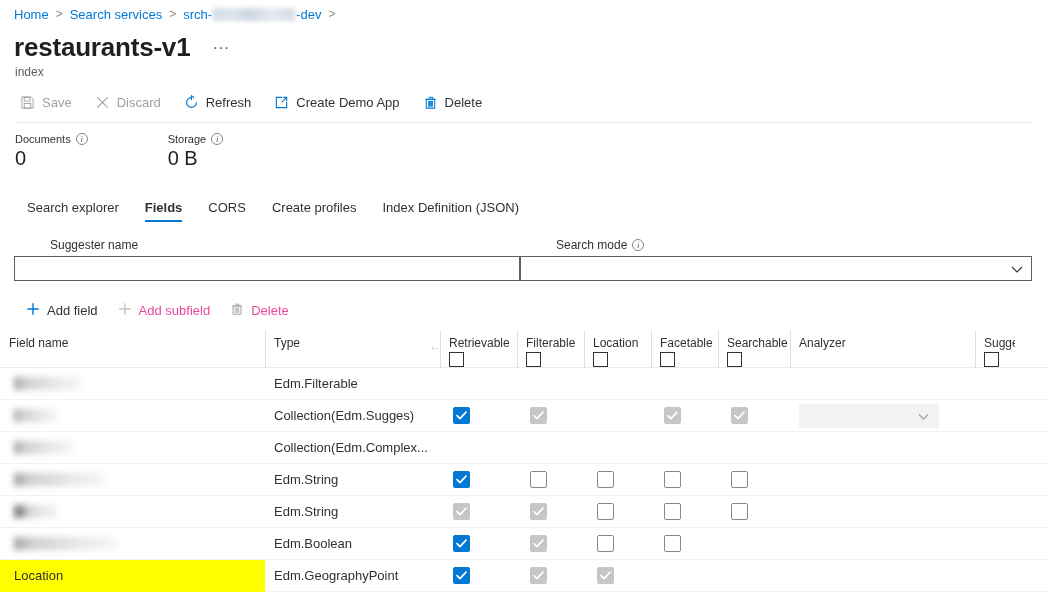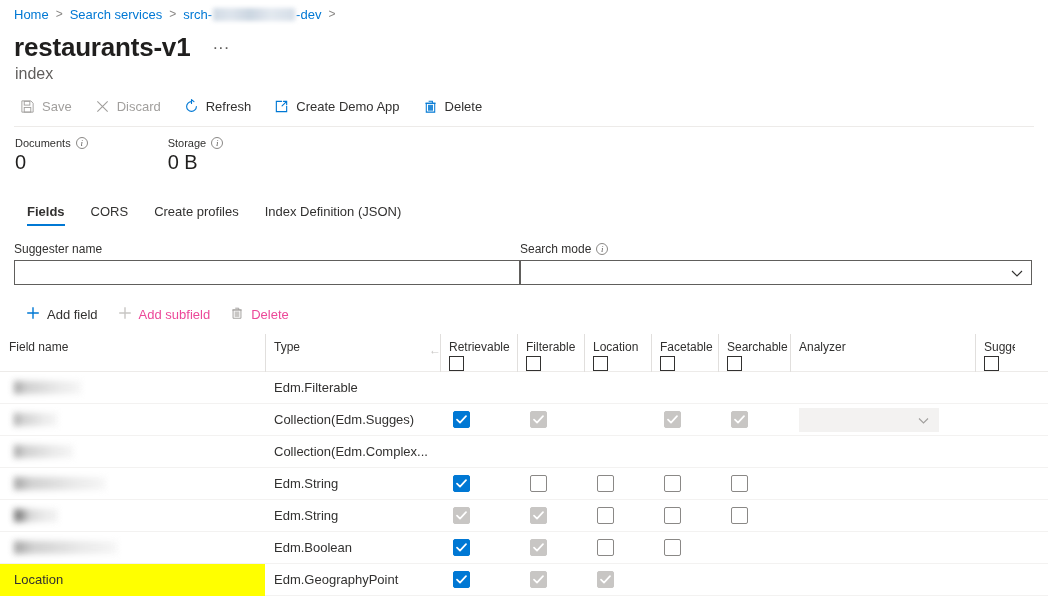--- a/index.html
+++ b/index.html
@@ -52,21 +52,21 @@
   .ellipsis-btn {
     margin-left: 16px;
     font-size: 17px;
     color: #605e5c;
     cursor: pointer;
     line-height: 10px;
     padding: 4px 6px;
   }
   .subtitle {
     padding: 2px 0 0 15px;
-    font-size: 16px;
+    font-size: 12px;
     color: #605e5c;
   }
 
   
   .cmdbar {
     display: flex;
     align-items: center;
     padding: 12px 0 8px 14px;
     gap: 8px;
   }
@@ -154,20 +154,21 @@
   .form-group { display: flex; flex-direction: column; }
   .form-group.left { width: 506px; }
   .form-group.right { width: 512px; margin-left: 0; }
   .form-label {
     font-size: 12px;
     color: #323130;
     margin-bottom: 4px;
     display: flex;
     align-items: center;
     gap: 5px;
+    margin-left: 36px;
   }
   .txt-input, .sel-input {
     height: 25px;
     border: 1px solid #605e5c;
     background: #fff;
     font-size: 13px;
     padding: 0 8px;
     font-family: "Liberation Sans", sans-serif;
     color: #323130;
     outline: none;
@@ -392,20 +393,21 @@
   <div>
     <div class="stat-label">
       <span>Storage</span>
       <span class="info-i">i</span>
     </div>
     <div class="stat-value">0 B</div>
   </div>
 </div>
 
 <div class="tabs" id="tab-bar">
+    <div class="tab"><span>Search explorer</span></div>
     <div class="tab active"><span>Fields</span></div>
     <div class="tab"><span>CORS</span></div>
     <div class="tab"><span>Create profiles</span></div>
     <div class="tab"><span>Index Definition (JSON)</span></div>
   </div>
 
 <div class="form-row">
   <div class="form-group left">
     <div class="form-label">Suggester name</div>
     <input class="txt-input" type="text" value="" style="">

